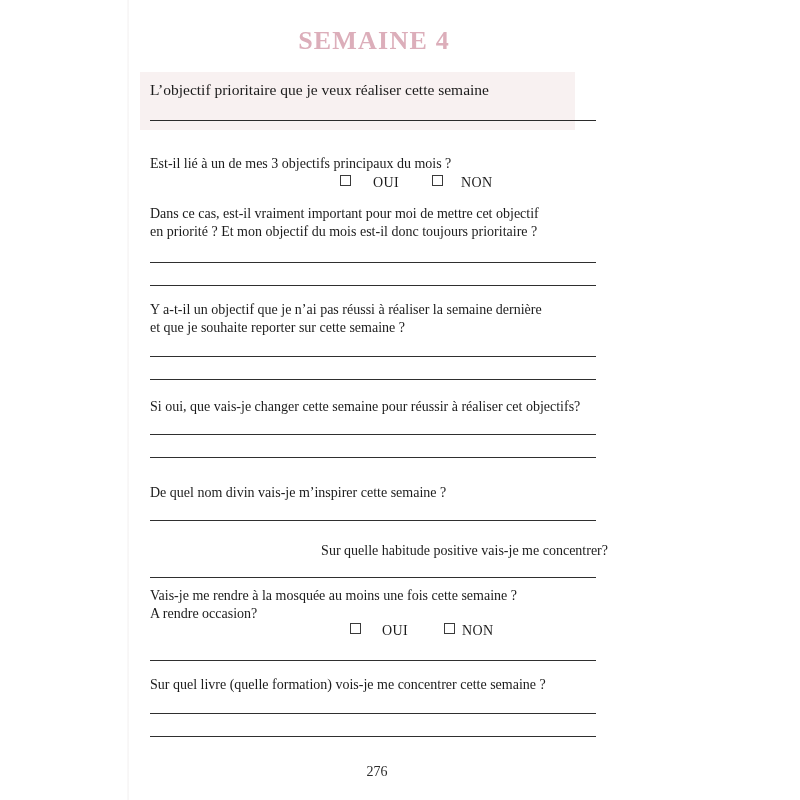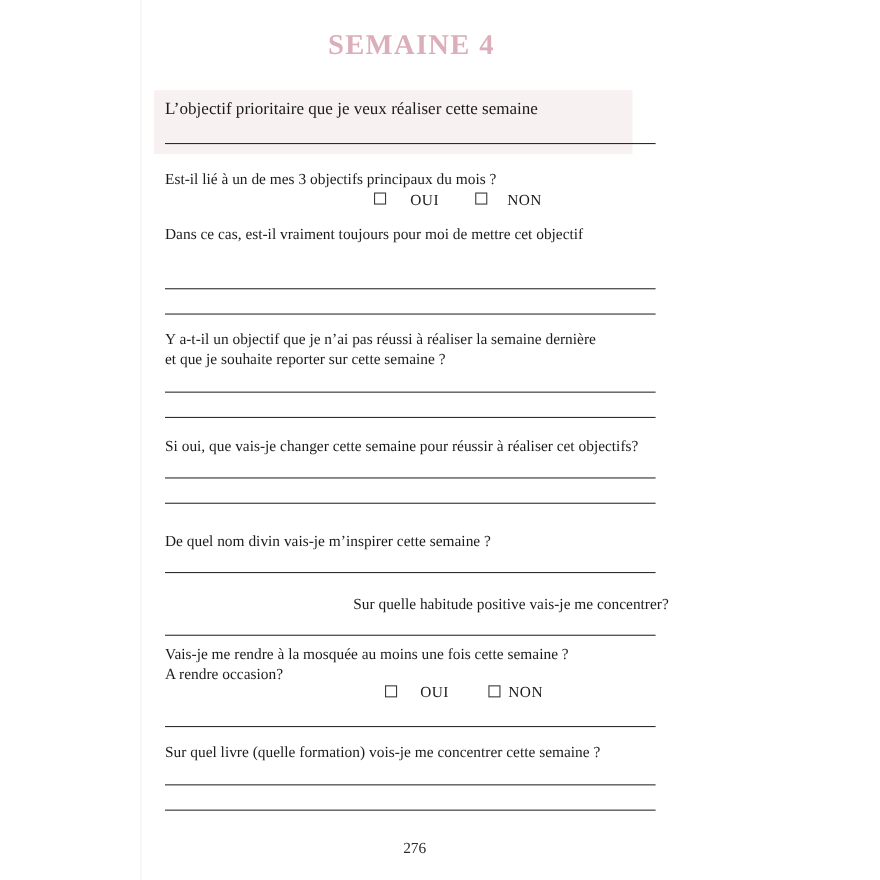--- a/index.html
+++ b/index.html
@@ -52,21 +52,21 @@
     font-weight: bold;
     letter-spacing: 1.2px;
     color: #dcaeba;
     white-space: nowrap;
   }
 
   
   .objective-box {
     position: absolute;
     left: 0;
-    top: 82px;
+    top: 72px;
     width: 435px;
     height: 58px;
     background: #f8f1f1;
   }
   .objective-text {
     position: absolute;
     left: 10px;
     top: 8px;
     font-size: 15.5px;
     line-height: 19px;
@@ -152,21 +152,22 @@
       <p class="qtext">Est-il lié à un de mes 3 objectifs principaux du mois ?</p>
       <div class="choice-row" style="left:200px; top:20px;">
         <span class="checkbox"></span>
         <span class="choice-label" style="margin-left:22px;">OUI</span>
         <span class="checkbox" style="margin-left:33px;"></span>
         <span class="choice-label" style="margin-left:18px;">NON</span>
       </div>
     </div>
 
     <div class="qblock" style="top:205px;">
-      <p class="qtext">Dans ce cas, est-il vraiment toujours pour moi de mettre cet objectif</p>
+      <p class="qtext">Dans ce cas, est-il vraiment important pour moi de mettre cet objectif</p>
+      <p class="qtext">en priorité ? Et mon objectif du mois est-il donc toujours prioritaire ?</p>
       <div class="rule" style="top:57px;"></div>
       <div class="rule" style="top:80px;"></div>
     </div>
 
     <div class="qblock" style="top:301px;">
       <p class="qtext">Y a-t-il un objectif que je n’ai pas réussi à réaliser la semaine dernière</p>
       <p class="qtext">et que je souhaite reporter sur cette semaine ?</p>
       <div class="rule" style="top:55px;"></div>
       <div class="rule" style="top:78px;"></div>
     </div>

